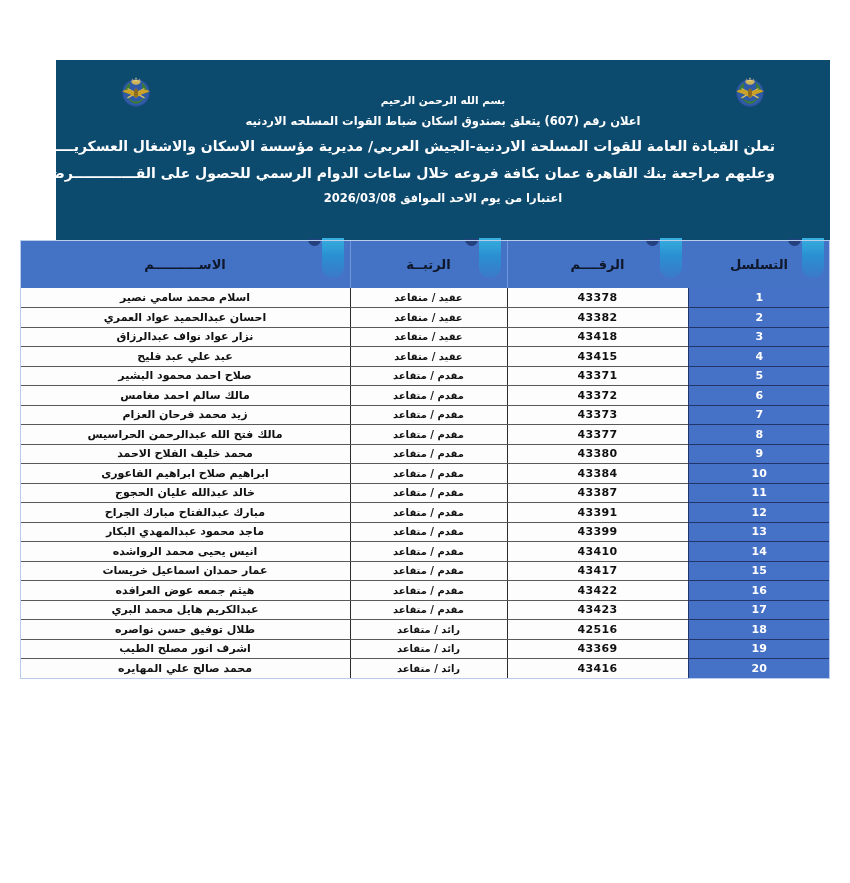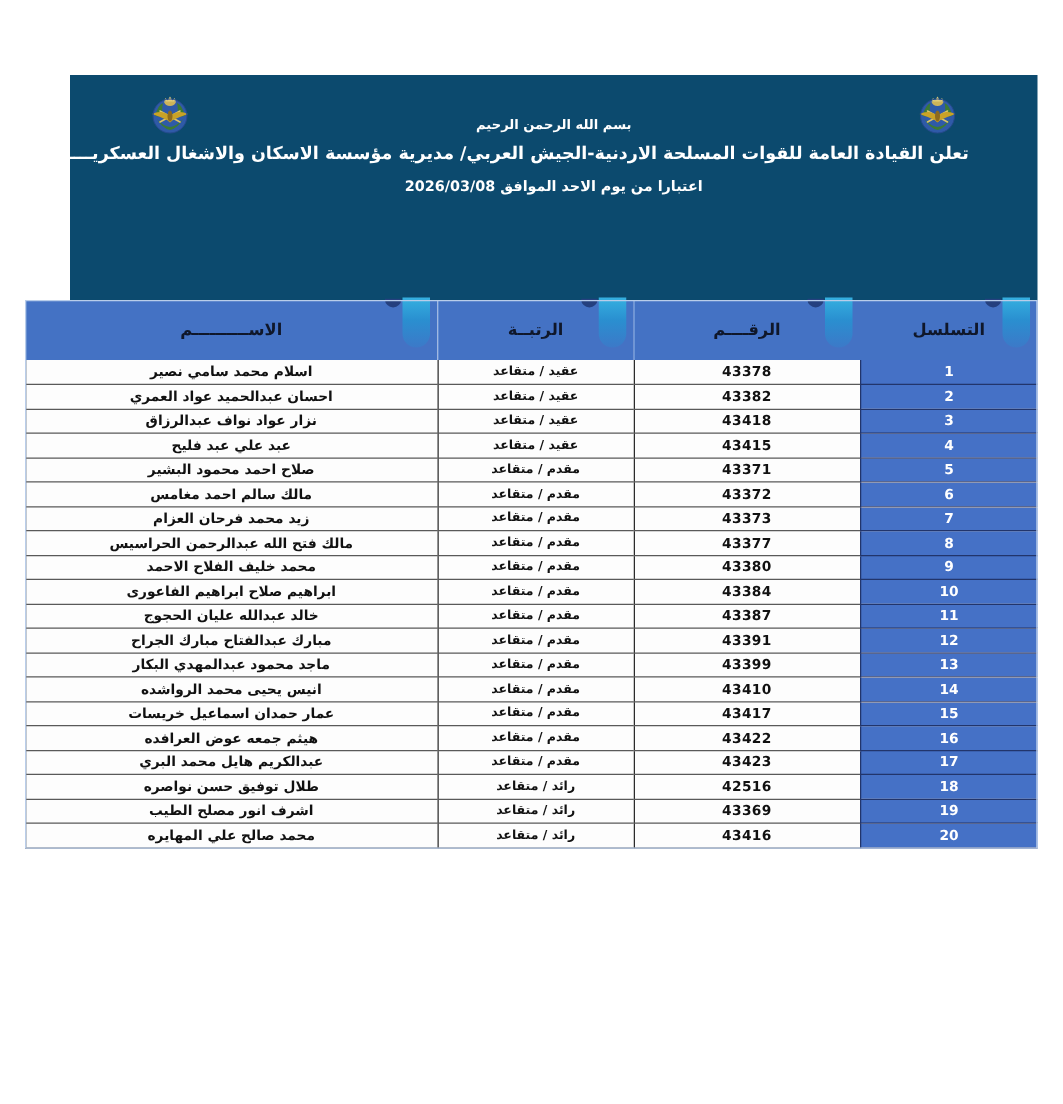--- a/index.html
+++ b/index.html
@@ -186,21 +186,23 @@
       <path d="M30 64 l40 -22 M70 64 l-40 -22" stroke="#d9c26a" stroke-width="3.2" stroke-linecap="round"></path>
       <path d="M14 48 q20 -10 36 4 q16 -14 36 -4 q-18 6 -30 12 q-6 5 -6 5 q0 0 -6 -5 q-12 -6 -30 -12 z" fill="#c9a227"></path>
       <ellipse cx="50" cy="52" rx="5" ry="11" fill="#8d6a1e"></ellipse>
       <path d="M38 24 q12 -8 24 0 q-3 8 -12 8 q-9 0 -12 -8 z" fill="#cdb45a"></path>
       <path d="M38 23 l3 -7 l4 5 l5 -8 l5 8 l4 -5 l3 7 z" fill="#e2cd78"></path>
       <circle cx="50" cy="52" r="34" fill="none" stroke="#254a8c" stroke-width="2"></circle>
     </svg>
 
     <div class="banner-text">
       <span class="ln l1">بسم الله الرحمن الرحيم</span>
+      <span class="ln l2">اعلان رقم (607) يتعلق بصندوق اسكان ضباط القوات المسلحه الاردنيه</span>
       <span class="ln l3">تعلن القيادة العامة للقوات المسلحة الاردنية-الجيش العربي/ مديرية مؤسسة الاسكان والاشغال العسكريـــــة</span>
+      <span class="ln l5">وعليهم مراجعة بنك القاهرة عمان بكافة فروعه  خلال ساعات الدوام الرسمي للحصول  على القـــــــــــــرض</span>
       <span class="ln l6">اعتبارا من  يوم الاحد الموافق 2026/03/08</span>
     </div>
   </div>
 
   <div class="tbl-wrap">
     <table class="grid">
       <colgroup>
         <col class="c-seq">
           <col class="c-num">
           <col class="c-rank">

